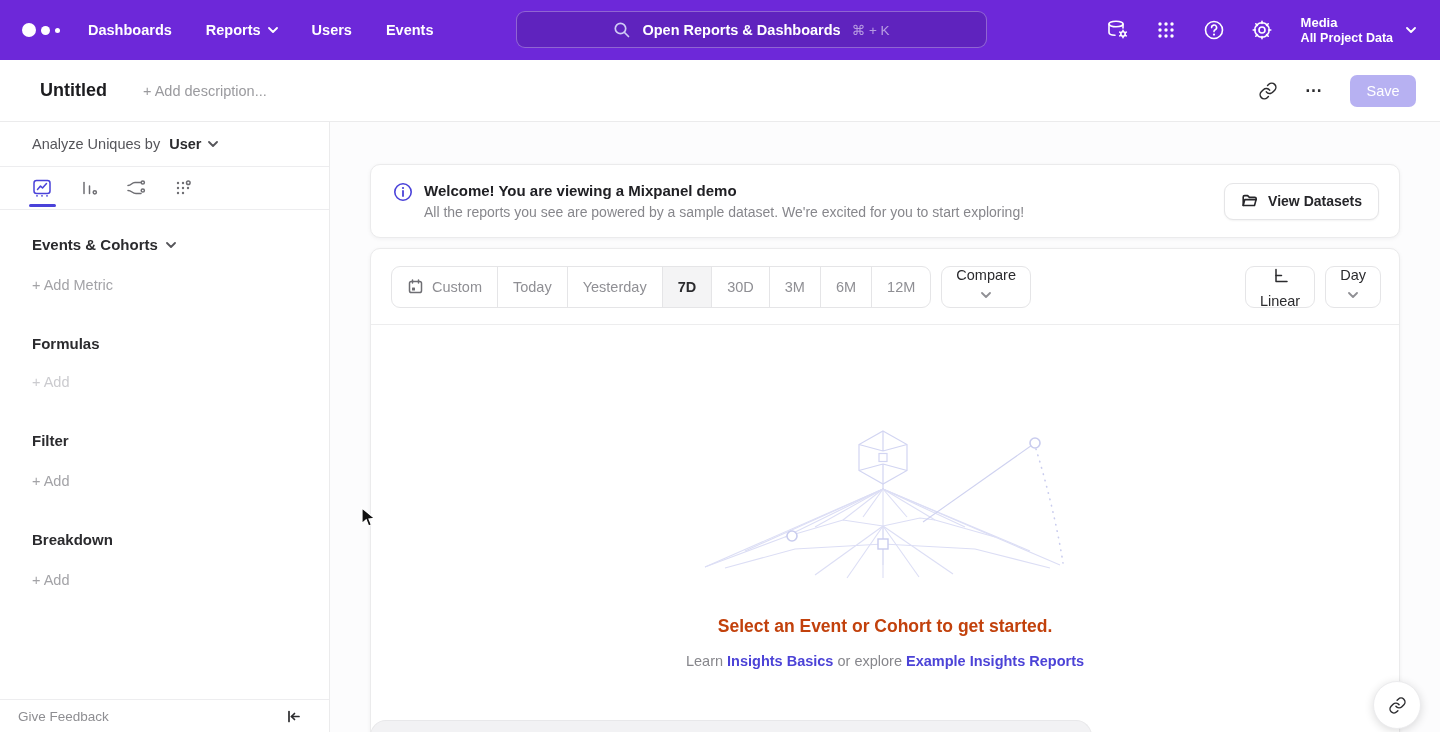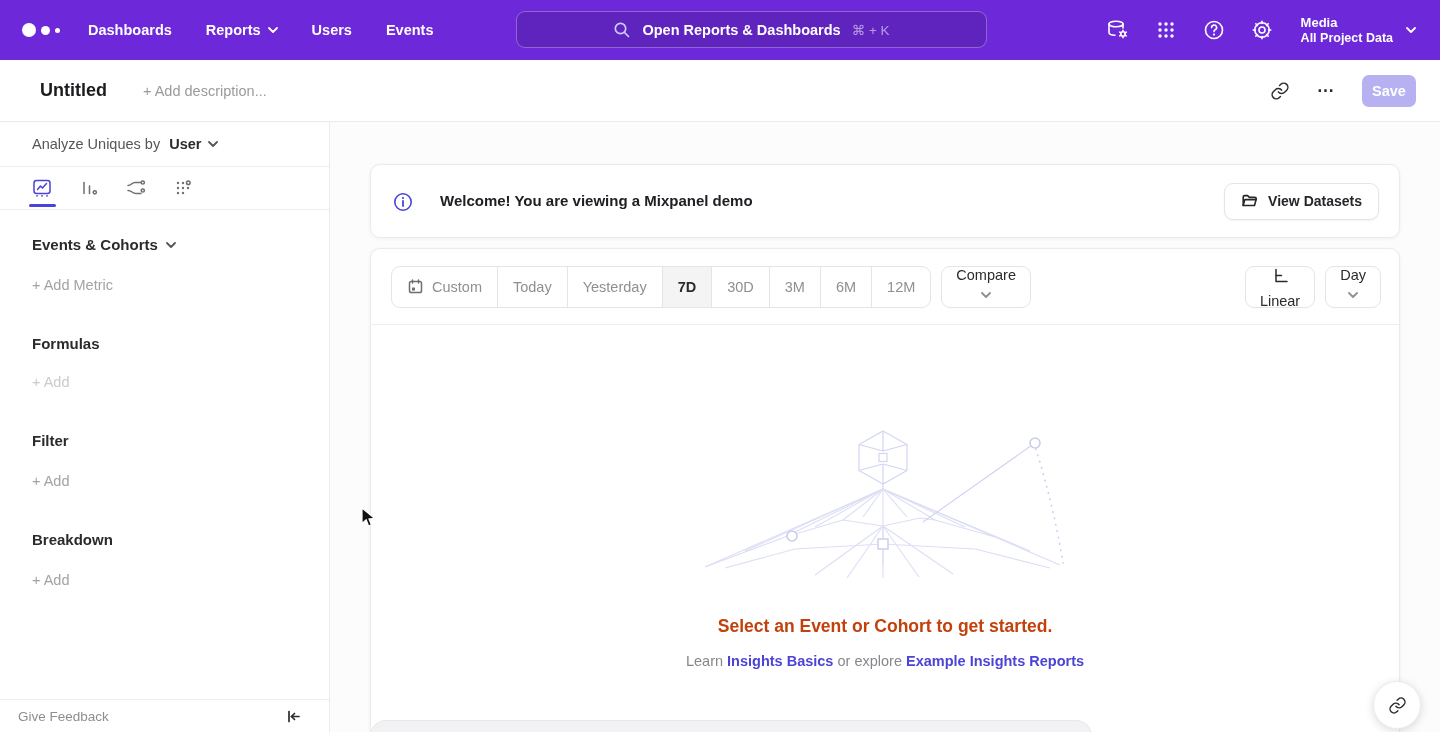--- a/index.html
+++ b/index.html
@@ -32,21 +32,21 @@
 
   
   .header { position:absolute; top:60px; left:0; width:1440px; height:62px; background:#fff; border-bottom:1px solid #ebebec; display:flex; align-items:center; z-index:20; }
   .report-title { margin-left:40px; font-size:18px; font-weight:700; color:#1c1c1f; cursor:text; }
   .report-desc { margin-left:36px; font-size:14.5px; color:#9a9a9e; cursor:text; }
   .header-right { margin-left:auto; display:flex; align-items:center; gap:27px; padding-right:24px; }
   .hicon { width:20px; height:20px; color:#2b2b2e; cursor:pointer; }
   .hicon svg{ width:20px; height:20px; }
   .hicon path { stroke:currentColor; stroke-width:1.8; fill:none; stroke-linecap:round; stroke-linejoin:round; }
   .more-btn { font-size:17px; font-weight:700; letter-spacing:1px; color:#2b2b2e; cursor:pointer; }
-  .save-btn { width:54px; height:32px; background:#B7B1F2; border:none; border-radius:7px; color:#fff; font-size:14.5px; font-weight:700; font-family:inherit; cursor:pointer; }
+  .save-btn { width:66px; height:32px; background:#B7B1F2; border:none; border-radius:7px; color:#fff; font-size:14.5px; font-weight:400; font-family:inherit; cursor:pointer; }
 
   
   .sidebar { position:absolute; top:122px; left:0; width:330px; bottom:0; background:#fff; border-right:1px solid #ebebec; z-index:10; }
   .analyze-row { height:44px; display:flex; align-items:center; padding-left:32px; font-size:14.5px; color:#55555a; }
   .analyze-dd { display:flex; align-items:center; gap:7px; margin-left:9px; font-weight:700; color:#2b2b2e; cursor:pointer; }
   .analyze-dd .chev { color:#55555a; }
   .charttype-row { height:44px; border-top:1px solid #ededef; border-bottom:1px solid #ededef; display:flex; align-items:center; padding-left:31px; gap:25px; position:relative; }
   .ct-icon { width:22px; height:22px; color:#6e6e73; cursor:pointer; }
   .ct-icon svg{ width:22px; height:22px; }
   .ct-icon path,.ct-icon rect,.ct-icon circle,.ct-icon line { stroke:currentColor; stroke-width:1.5; fill:none; stroke-linecap:round; stroke-linejoin:round; }
@@ -61,21 +61,21 @@
   .sb-footer { position:absolute; bottom:0; left:0; right:0; height:33px; border-top:1px solid #ededef; display:flex; align-items:center; justify-content:space-between; padding:0 28px 0 18px; }
   .feedback { font-size:13.5px; color:#8e8e92; cursor:pointer; }
   .collapse-icon { width:15px; height:15px; color:#2b2b2e; cursor:pointer; }
   .collapse-icon svg{width:15px;height:15px;}
   .collapse-icon path,.collapse-icon line{ stroke:currentColor; stroke-width:1.7; fill:none; stroke-linecap:round; stroke-linejoin:round; }
 
   
   .main { position:absolute; left:330px; top:122px; right:0; bottom:0; background:#fcfcfd; overflow:hidden; }
   .card { background:#fff; border:1px solid #ebebec; border-radius:10px; box-shadow:0 1px 4px rgba(20,20,43,0.05); }
   .banner { position:absolute; left:40px; top:42px; width:1030px; height:74px; display:flex; align-items:center; padding:0 20px 0 22px; }
-  .banner-left { display:flex; align-items:flex-start; gap:27px; }
+  .banner-left { display:flex; align-items:flex-start; gap:11px; }
   .info-icon { width:20px; height:20px; color:#4A42D9; margin-top:2px; }
   .info-icon svg{width:20px;height:20px;}
   .info-icon circle{ stroke:currentColor; stroke-width:1.6; fill:none; }
   .info-icon line{ stroke:currentColor; stroke-width:1.8; stroke-linecap:round; }
   .info-icon .dot{ fill:currentColor; stroke:none; }
   .banner-title { font-size:15px; font-weight:700; color:#202024; line-height:21px; }
   .banner-sub { font-size:14px; color:#87878c; line-height:21px; margin-top:1px; }
   .view-datasets-btn { margin-left:auto; height:37px; padding:0 16px; border:1px solid #e5e5e7; border-radius:9px; background:#fff; box-shadow:0 1px 2px rgba(0,0,0,0.05); display:flex; align-items:center; gap:9px; font-size:14px; font-weight:600; color:#26262a; cursor:pointer; font-family:inherit; }
   .folder-icon { width:18px; height:18px; color:#26262a; }
   .folder-icon svg{width:18px;height:18px;}
@@ -303,20 +303,21 @@
     <div class="banner-left">
       <span class="info-icon">
         <svg viewBox="0 0 20 20">
           <circle cx="10" cy="10" r="8.2"></circle>
           <line x1="10" y1="9" x2="10" y2="14"></line>
           <circle class="dot" cx="10" cy="6" r="1.1"></circle>
         </svg>
       </span>
       <div>
         <div class="banner-title">Welcome! You are viewing a Mixpanel demo</div>
+        <div class="banner-sub">All the reports you see are powered by a sample dataset. We're excited for you to start exploring!</div>
       </div>
     </div>
     <button class="view-datasets-btn">
       <span class="folder-icon">
         <svg viewBox="0 0 18 18">
           <path d="M2.2 13.5V5c0-.8.6-1.4 1.4-1.4h3l1.8 1.8h5.4c.8 0 1.4.6 1.4 1.4v.8"></path>
           <path d="M3.8 7.6h11.3l-1.6 5.9H2.2z"></path>
         </svg>
       </span>
       <span>View Datasets</span>

